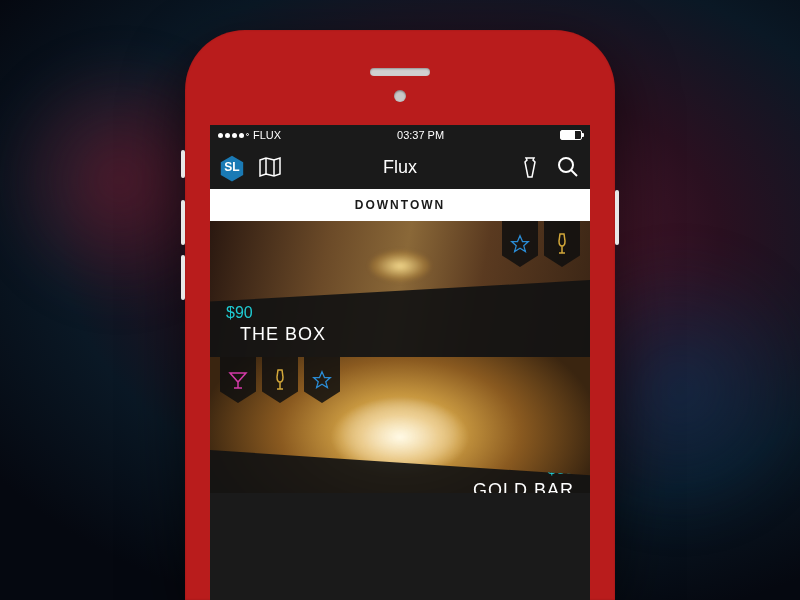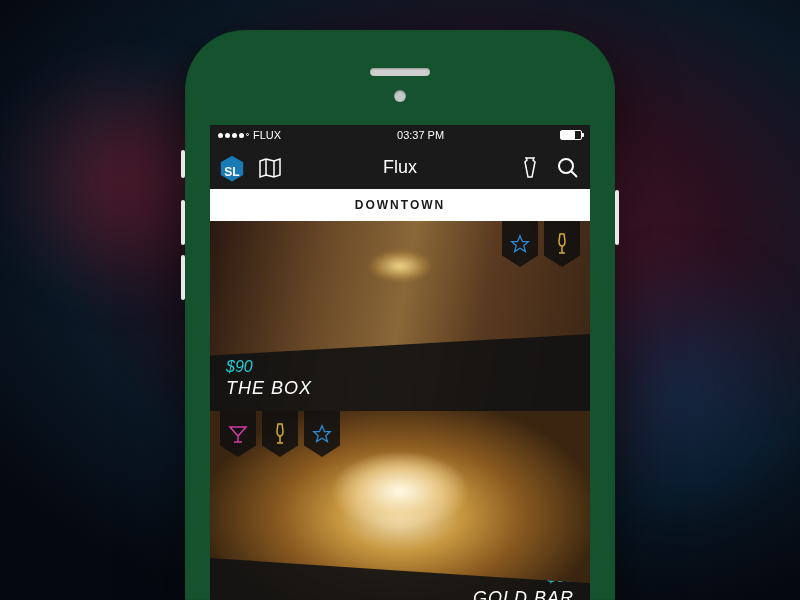--- a/index.html
+++ b/index.html
@@ -14,21 +14,21 @@
   body::before {
     content: ""; position: absolute; inset: 0;
     background: radial-gradient(circle 180px at 15% 30%, rgba(120,30,50,0.6), transparent 70%),
                 radial-gradient(circle 200px at 85% 65%, rgba(10,60,100,0.5), transparent 70%);
     filter: blur(20px);
   }
 
   .phone {
     position: relative; margin-top: 30px;
     width: 430px; height: 570px;
-    background: #14532d;
+    background: #b91c1c;
     border-radius: 60px 60px 0 0;
     box-shadow: 0 20px 60px rgba(0,0,0,0.6), inset 0 0 2px rgba(0,0,0,0.2);
     padding: 95px 25px 0 25px;
   }
   .phone::before { 
     content: ""; position: absolute; top: 38px; left: 50%; transform: translateX(-50%);
     width: 60px; height: 8px; background: #d0d0d0; border-radius: 4px;
     box-shadow: inset 0 1px 2px rgba(0,0,0,0.3);
   }
   .phone::after { 
@@ -69,32 +69,32 @@
     display: flex; align-items: center; justify-content: space-between;
     padding: 0 10px;
   }
   .nav .left, .nav .right { display: flex; align-items: center; gap: 14px; }
   .nav .title { font-size: 18px; font-weight: 400; }
   .hex {
     width: 30px; height: 34px; position: relative; display: flex; align-items: center; justify-content: center;
     color: #fff; font-size: 12px; font-weight: 600;
   }
   .hex svg { position: absolute; inset: 0; }
-  .icon-btn { width: 24px; height: 24px; display: flex; align-items: flex-end; justify-content: center; cursor: pointer; }
+  .icon-btn { width: 24px; height: 24px; display: flex; align-items: center; justify-content: center; cursor: pointer; }
 
   
   .section-hdr {
     height: 32px; background: #fff; color: #1a1a1a;
     display: flex; align-items: center; justify-content: center;
     font-size: 12px; font-weight: 700; letter-spacing: 2px;
   }
 
   
   .list { flex: 1; overflow: hidden; }
-  .card { position: relative; height: 190px; overflow: hidden; font-style: italic; }
+  .card { position: relative; height: 136px; overflow: hidden; }
   .card .photo { position: absolute; inset: 0; }
   .photo1 {
     background: linear-gradient(100deg, #2a1810 0%, #6b4a28 30%, #8a6838 50%, #5a3a20 70%, #3a2515 100%);
   }
   .photo1::before {
     content:""; position:absolute; top:30px; left:50%; transform:translateX(-50%);
     width:60px; height:30px;
     background: radial-gradient(ellipse, rgba(255,230,150,0.9), rgba(200,150,60,0.3) 60%, transparent);
     border-radius: 50%; filter: blur(2px);
   }
@@ -123,21 +123,21 @@
     position: absolute; left: 0; right: 0; bottom: 0;
     padding: 14px 16px 12px 16px;
     background: rgba(18,18,18,0.92);
   }
   .card1 .info { clip-path: polygon(0 28%, 100% 0, 100% 100%, 0 100%); padding-top: 24px; }
   .card2 .info {
     clip-path: polygon(0 0, 100% 40%, 100% 100%, 0 100%);
     text-align: right; bottom: -20px; padding-top: 10px;
   }
   .price { color: #1fcad2; font-size: 16px; font-weight: 500; }
-  .name  { color: #fff; font-size: 18px; font-weight: 400; letter-spacing: 1px; margin-top: 2px; }
+  .name  { color: #fff; font-size: 18px; font-weight: 400; letter-spacing: 1px; margin-top: 2px; margin-left: 14px; }
   .tag   { color: #d0d0d0; font-size: 12px; margin-top: 4px; }
 </style>
 </head>
 <body>
 
 <div class="phone">
   <div class="side-btn sb1"></div>
   <div class="side-btn sb2"></div>
   <div class="side-btn sb3"></div>
   <div class="side-btn sb4"></div>

